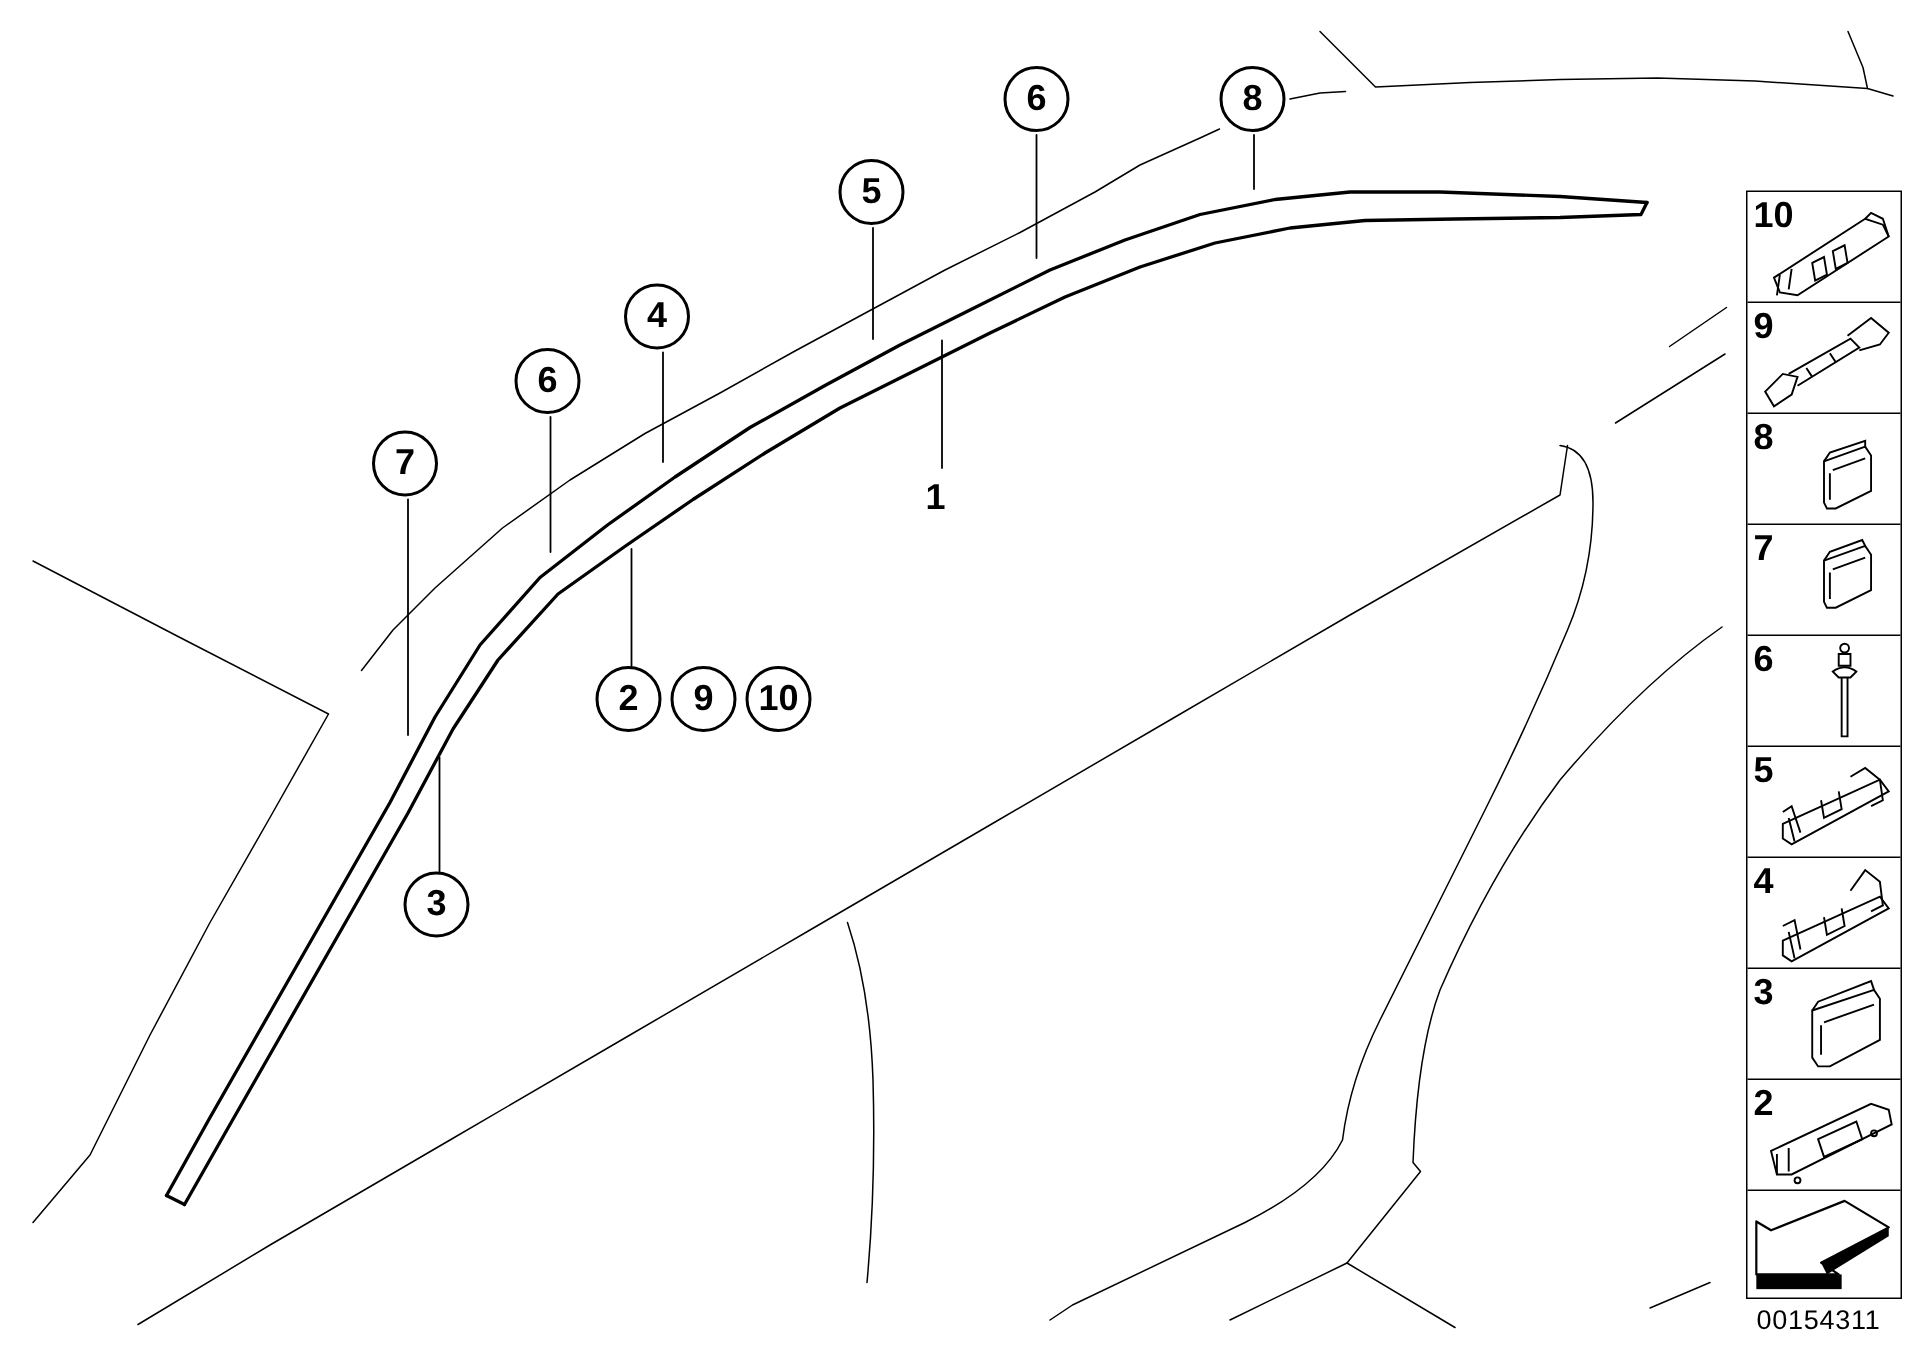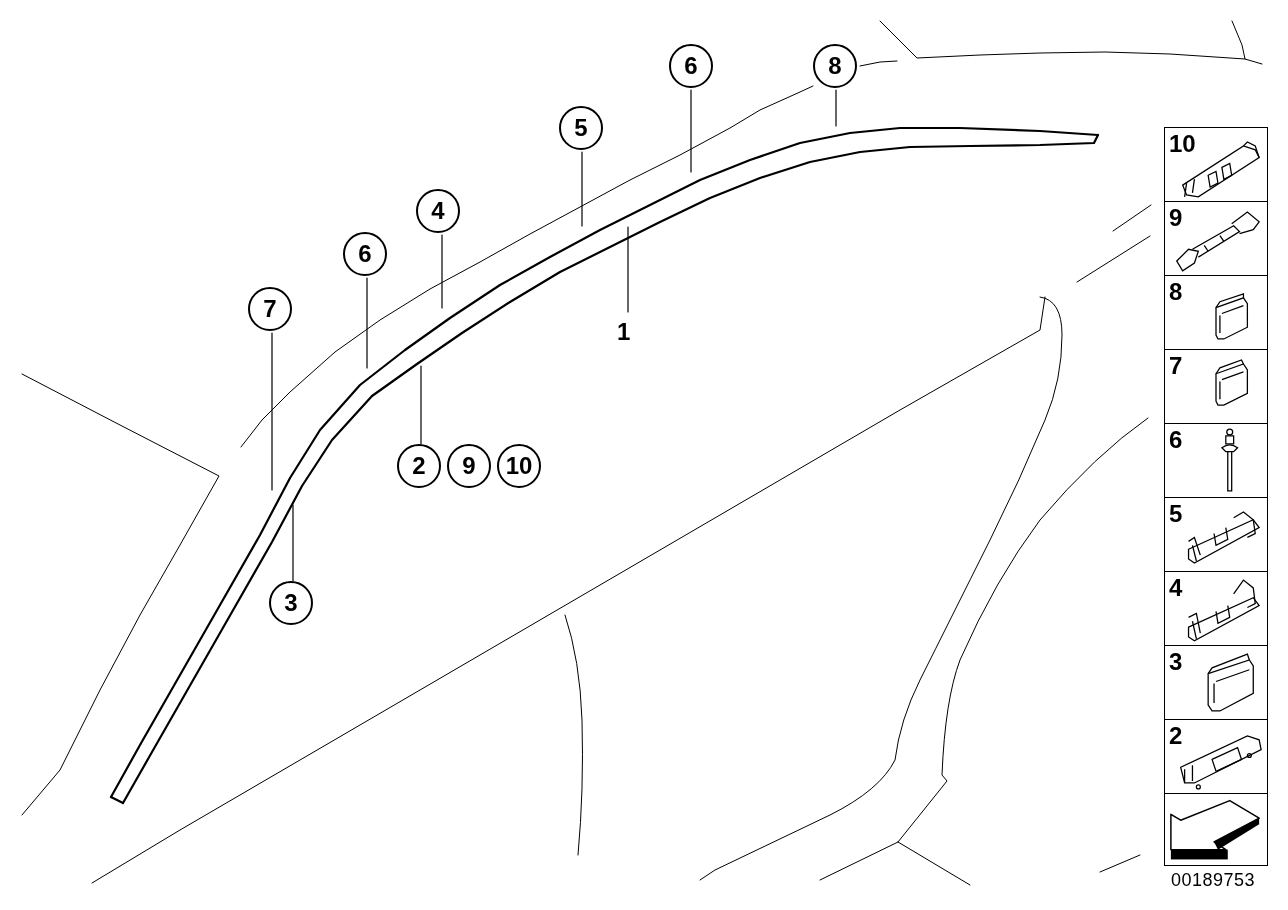--- a/index.html
+++ b/index.html
@@ -185,13 +185,13 @@
   </div>
   <div class="legend-cell" style="top:666px; height:73px;">
     <svg class="legend-icon" viewBox="0 0 104 73">
       <path d="M6,20 L16,26 L66,6 L96,24 L50,48 L62,56 L6,56 Z" fill="#fff" stroke="#000" stroke-width="1.5" stroke-linejoin="round"></path>
       <path d="M96,24 L96,30 L54,56 L50,48 Z" fill="#000"></path>
       <rect x="6" y="56" width="58" height="10" fill="#000"></rect>
     </svg>
   </div>
 </div>
 
-<div id="diagram-id">00189753</div>
+<div id="diagram-id">00154311</div>
 
 </body></html>

